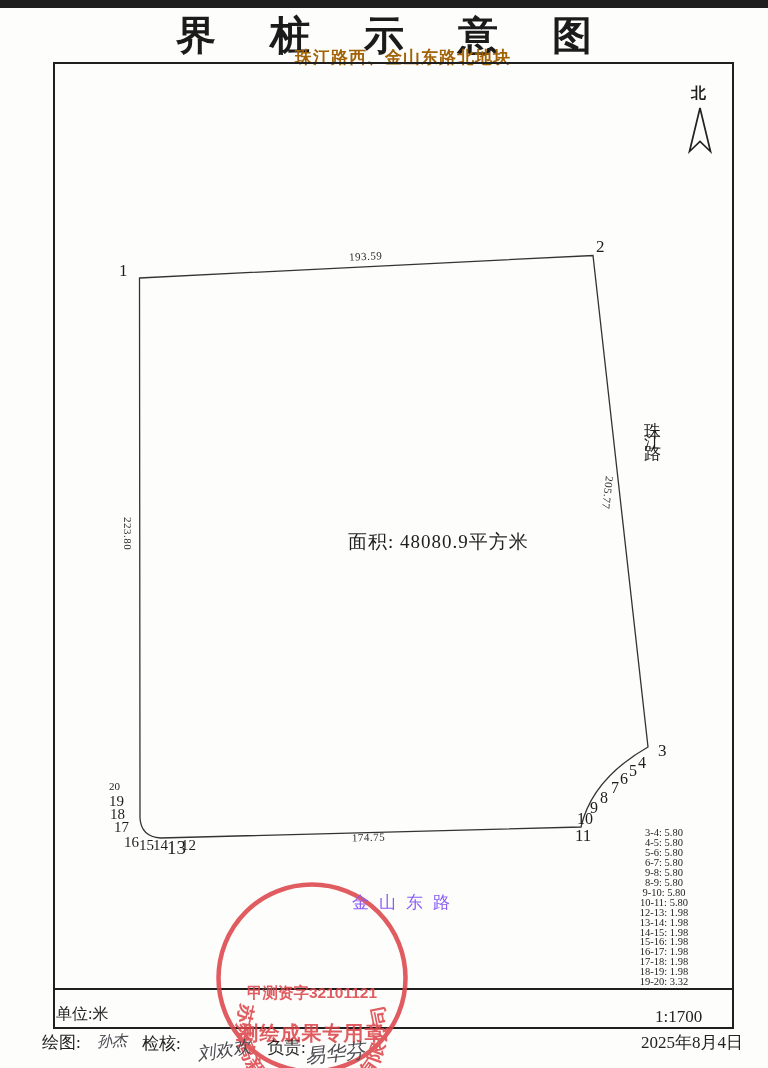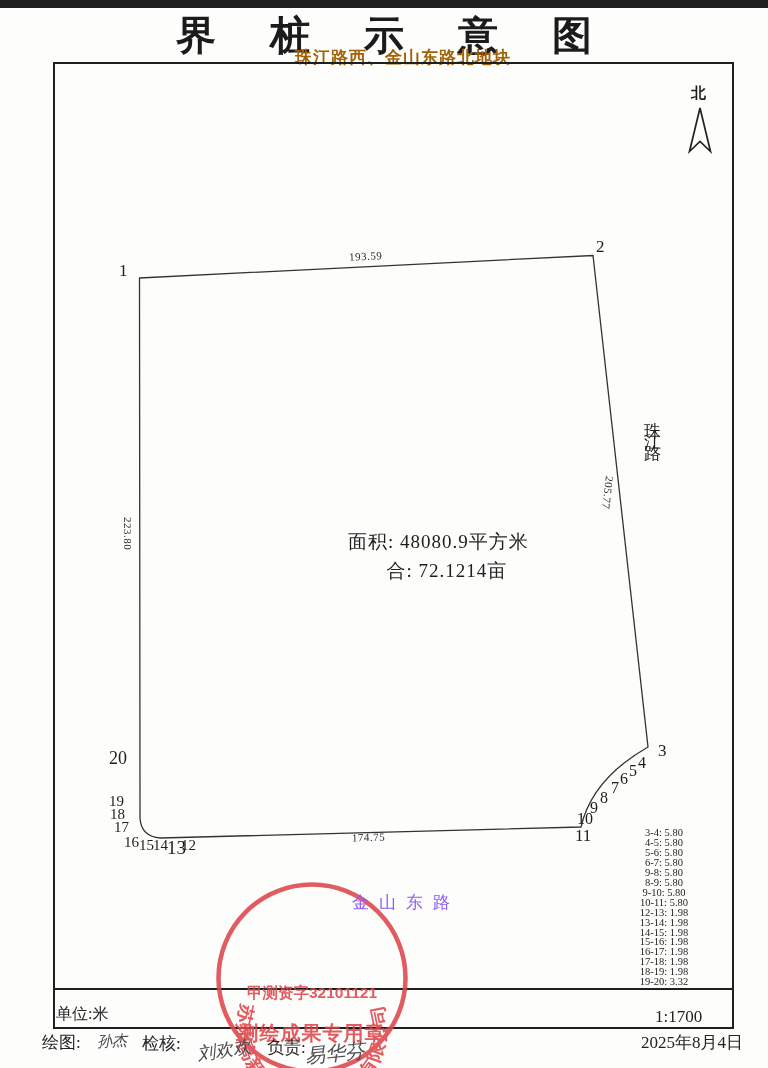--- a/index.html
+++ b/index.html
@@ -78,30 +78,29 @@
 <span class="abs vlabel" style="left:577px;top:810px">10</span>
 <span class="abs vlabel" style="left:575px;top:826px;font-size:17px">11</span>
 <span class="abs vlabel" style="left:181px;top:837px;font-size:15px">12</span>
 <span class="abs vlabel" style="left:167px;top:837px;font-size:19px">13</span>
 <span class="abs vlabel" style="left:153px;top:837px;font-size:15px">14</span>
 <span class="abs vlabel" style="left:139px;top:837px;font-size:15px">15</span>
 <span class="abs vlabel" style="left:124px;top:834px;font-size:15px">16</span>
 <span class="abs vlabel" style="left:114px;top:819px;font-size:15px">17</span>
 <span class="abs vlabel" style="left:110px;top:806px;font-size:15px">18</span>
 <span class="abs vlabel" style="left:109px;top:793px;font-size:15px">19</span>
-<span class="abs vlabel" style="left:109px;top:748px;font-size:18px">20</span>
+<span class="abs vlabel" style="left:109px;top:780px;font-size:11px">20</span>
 
 <span class="abs edge-len" style="left:349px;top:250px;transform:rotate(-3deg)">193.59</span>
 <span class="abs edge-len" style="left:616px;top:477px;transform:rotate(97deg);transform-origin:left top">205.77</span>
 <span class="abs edge-len" style="left:134px;top:517px;transform:rotate(90deg);transform-origin:left top">223.80</span>
 <span class="abs edge-len" style="left:352px;top:831px;transform:rotate(-1.5deg)">174.75</span>
 
 <div class="abs" id="area-text">
   <div>面积: 48080.9平方米</div>
-  <div class="l2">合: 72.1214亩</div>
 </div>
 
 <div class="abs" id="road-right">珠江路</div>
 <div class="abs" id="road-bottom">金山东路</div>
 
 <div class="abs" id="dist-list">
   <div>3-4: 5.80</div>
   <div>4-5: 5.80</div>
   <div>5-6: 5.80</div>
   <div>6-7: 5.80</div>

